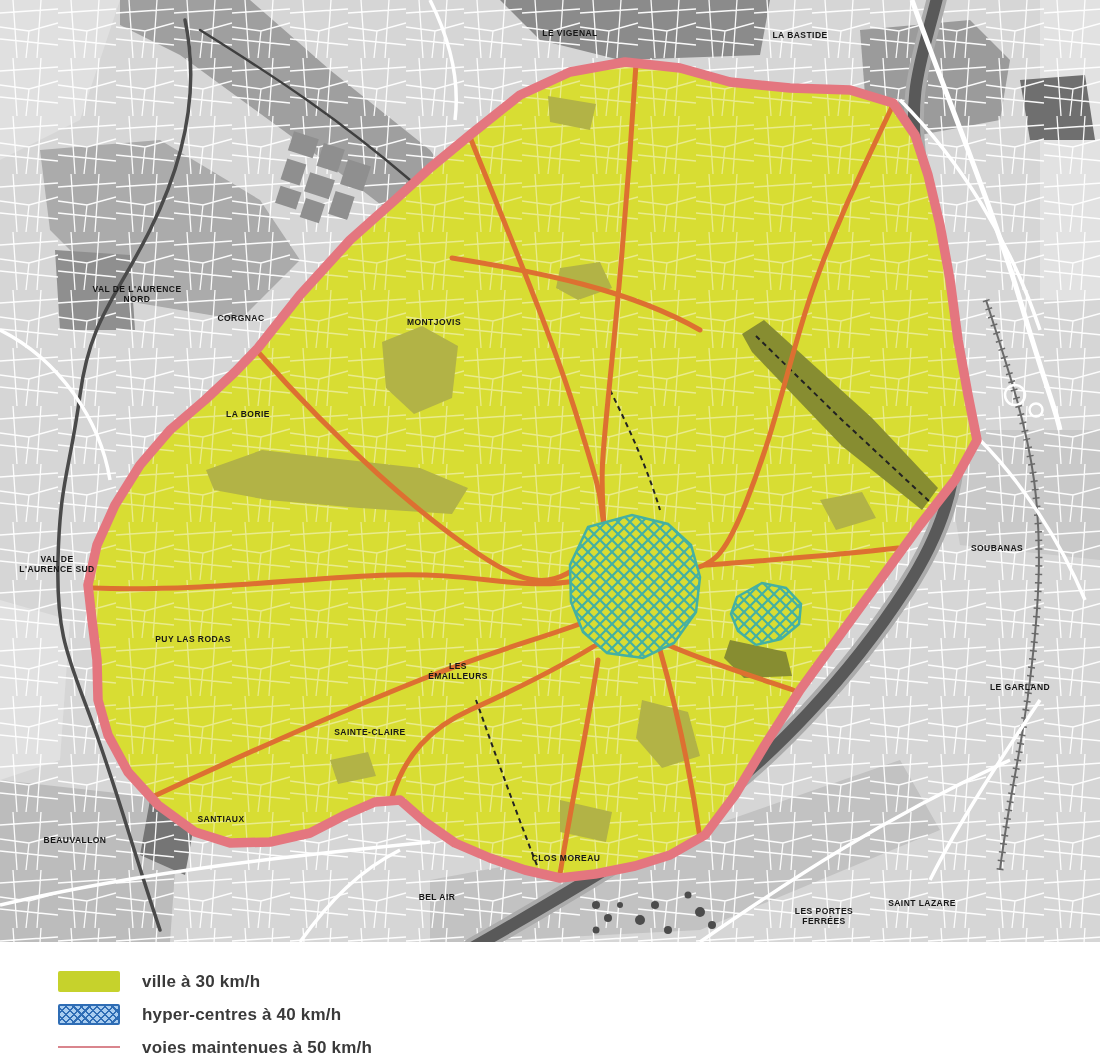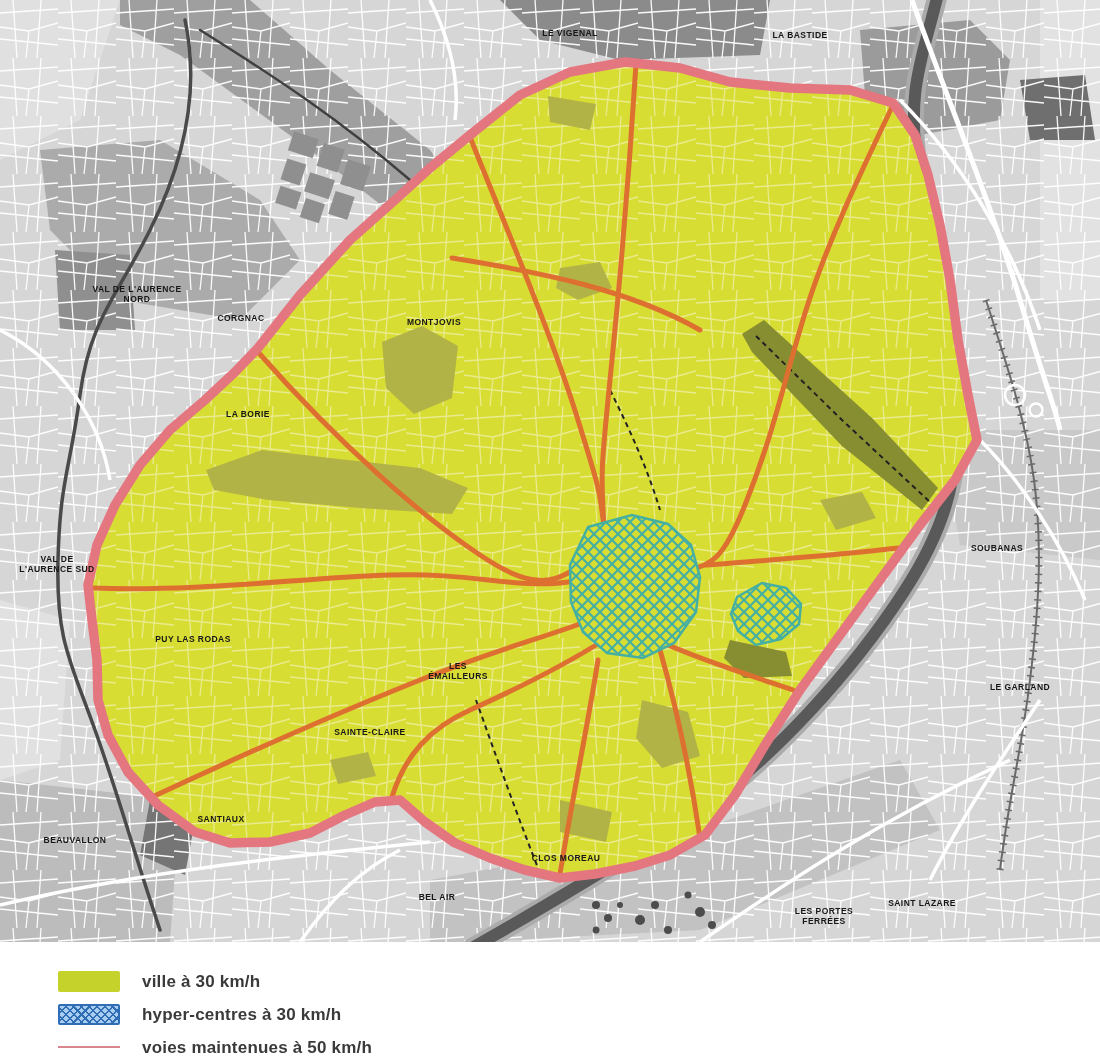--- a/index.html
+++ b/index.html
@@ -190,21 +190,21 @@
     </svg>
   </div>
 
   <div id="legend">
     <div class="legend-row">
       <div class="swatch-box swatch-fill" style="background: rgb(198, 210, 44);"></div>
       <div class="legend-label">ville à 30 km/h</div>
     </div>
     <div class="legend-row">
       <div class="swatch-box swatch-hatch" style="border-color: rgb(47, 109, 181); background: repeating-linear-gradient(45deg, rgba(0, 0, 0, 0) 0px, rgba(0, 0, 0, 0) 4px, rgb(47, 109, 181) 4px, rgb(47, 109, 181) 5.5px), repeating-linear-gradient(135deg, rgba(0, 0, 0, 0) 0px, rgba(0, 0, 0, 0) 4px, rgb(47, 109, 181) 4px, rgb(47, 109, 181) 5.5px), rgb(169, 205, 240);"></div>
-      <div class="legend-label">hyper-centres à 30 km/h</div>
+      <div class="legend-label">hyper-centres à 40 km/h</div>
     </div>
     <div class="legend-row">
       <div class="swatch-line-wrap">
         <div class="swatch-line" style="background: rgb(217, 133, 141);"></div>
       </div>
       <div class="legend-label">voies maintenues à 50 km/h</div>
     </div>
   </div>
 
 </div>

